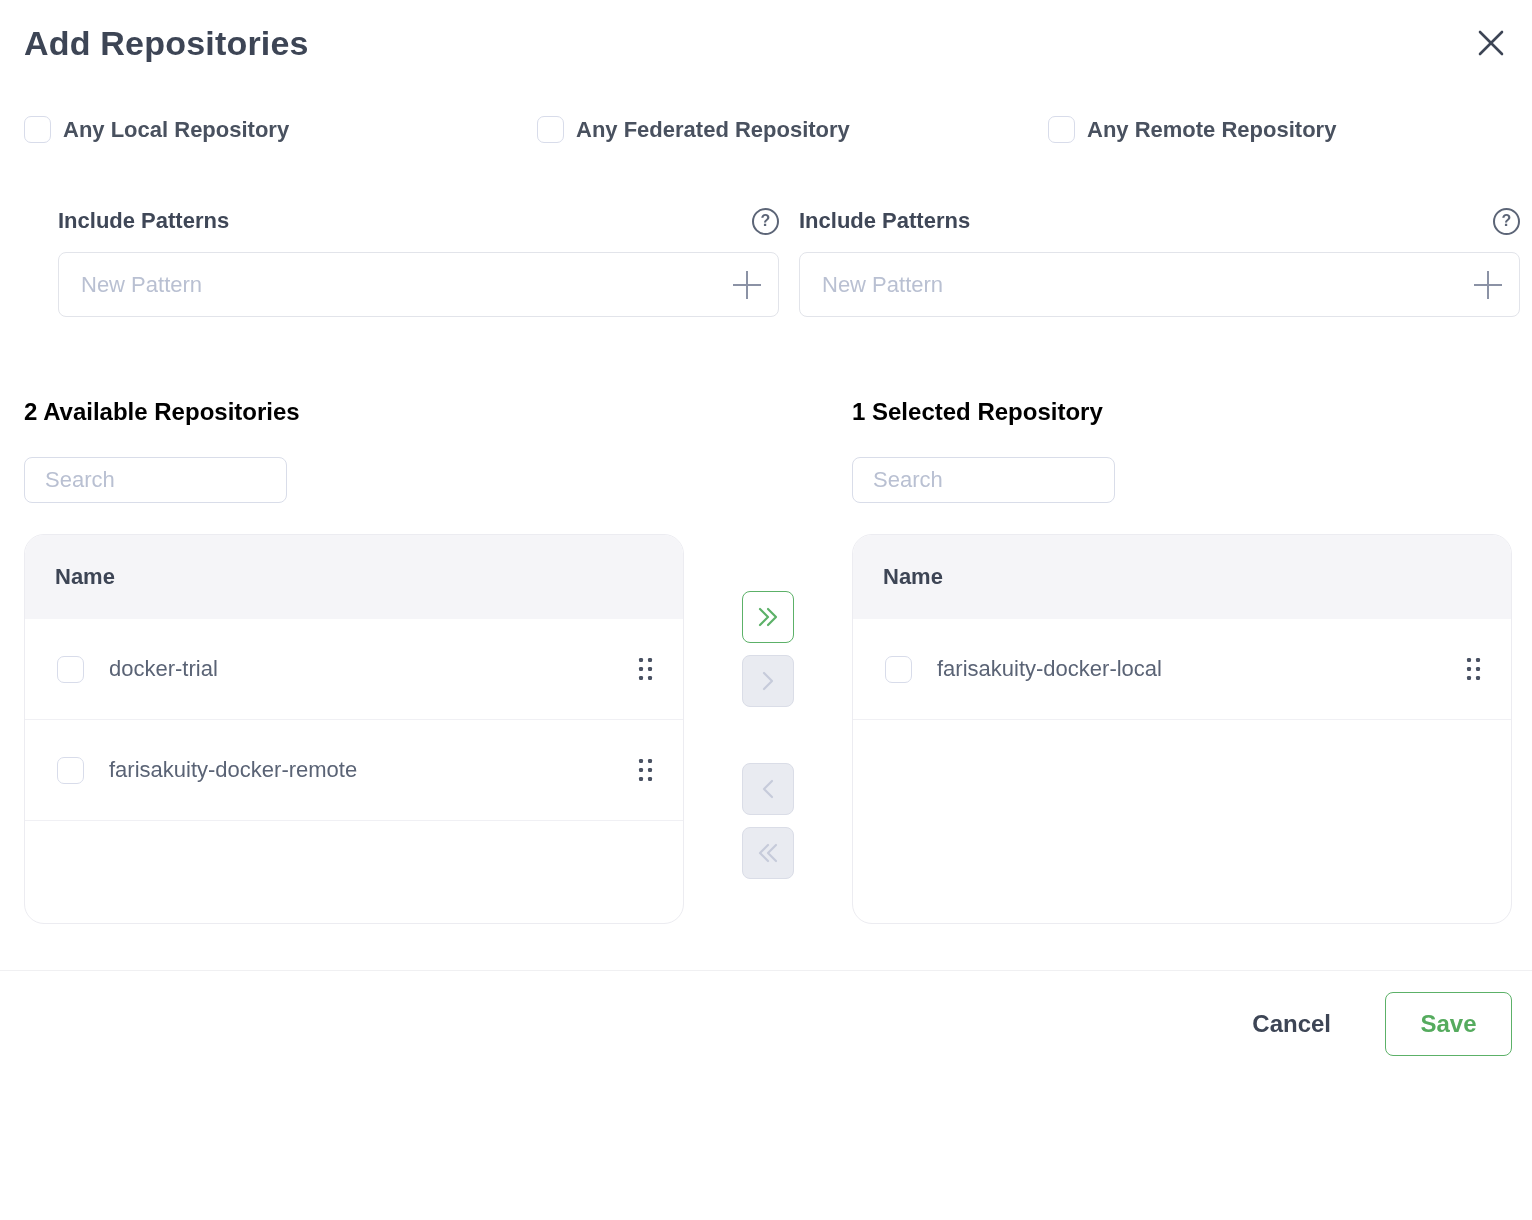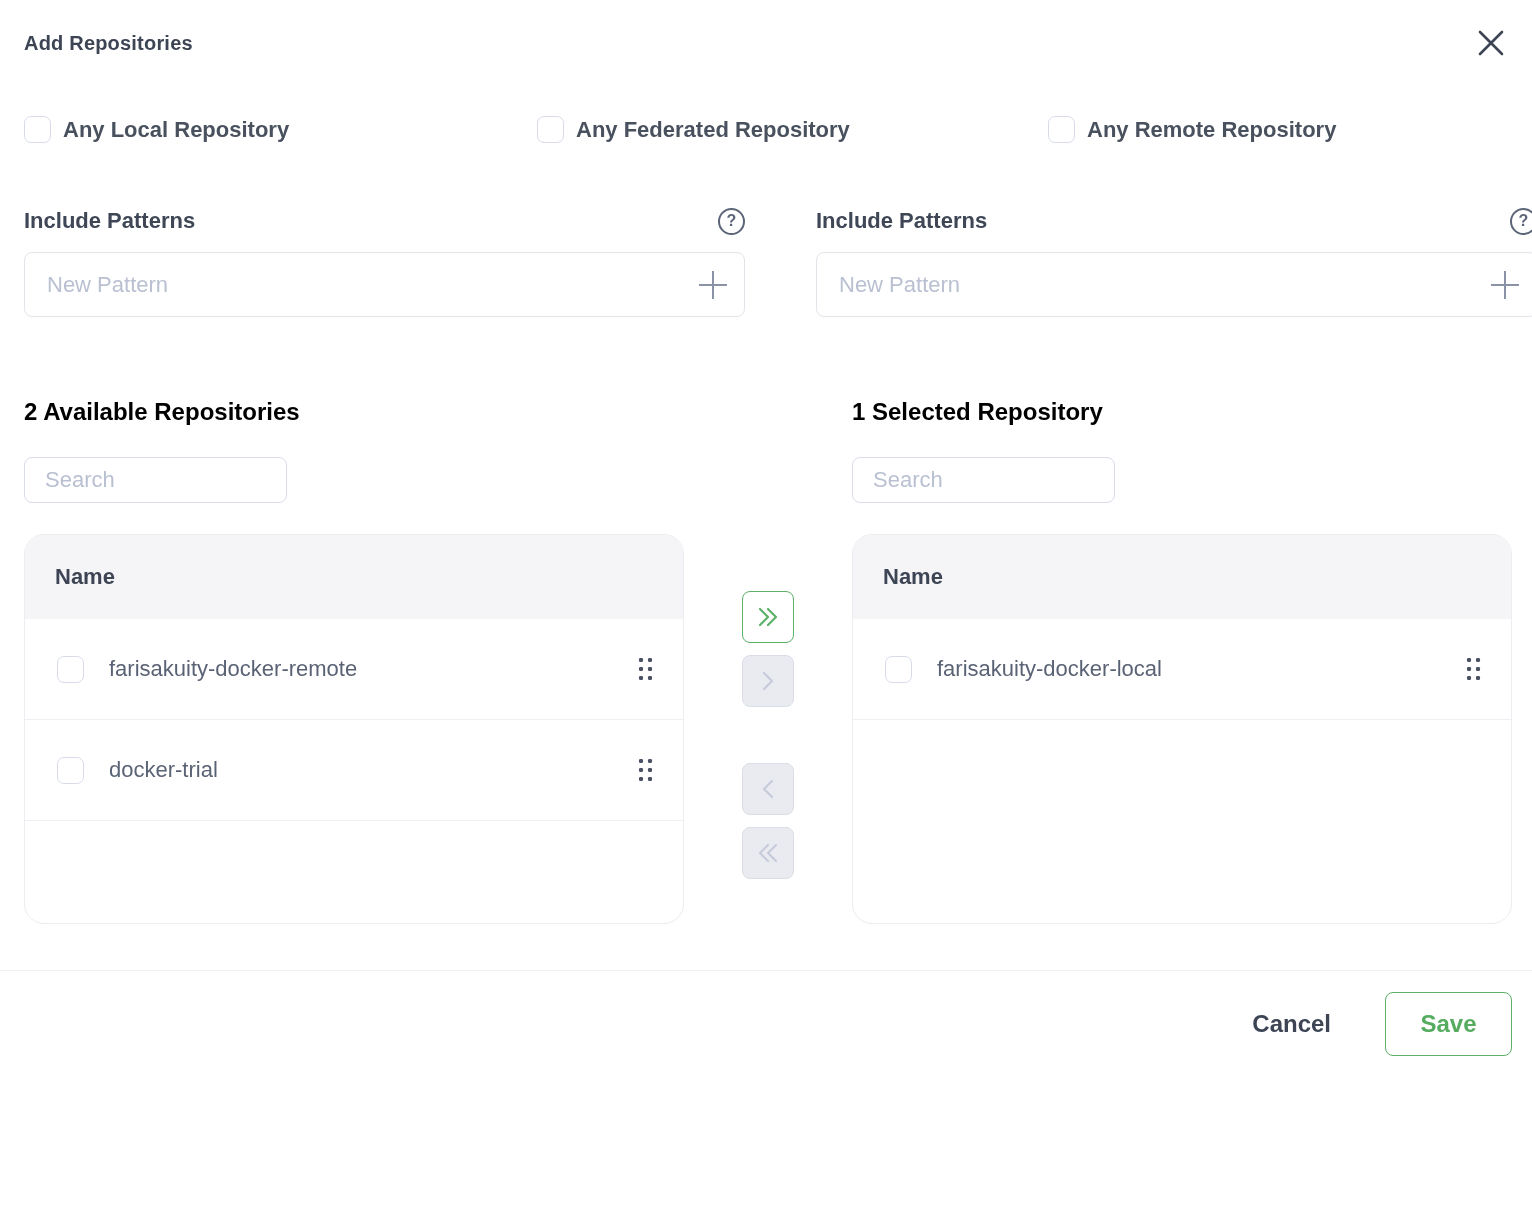--- a/index.html
+++ b/index.html
@@ -4,34 +4,34 @@
 <style>
   * { margin:0; padding:0; box-sizing:border-box; }
   html,body { width:1532px; height:1220px; background:#ffffff;
     font-family:"Liberation Sans","DejaVu Sans",sans-serif; color:#3f4757; }
 
   .modal { width:1532px; height:1220px; background:#fff; overflow:hidden; }
 
   
   .header { display:flex; justify-content:space-between; align-items:flex-start;
     padding:26px 25px 0 24px; }
-  .title { font-size:20px; font-weight:700; color:#3d4555; line-height:34px; letter-spacing:.2px; }
+  .title { font-size:34px; font-weight:700; color:#3d4555; line-height:34px; letter-spacing:.2px; }
   .close-btn { cursor:pointer; margin-top:1px; }
 
   
   .type-row { display:grid; grid-template-columns:513px 511px auto;
     padding-left:24px; margin-top:53px; }
   .type-item { display:flex; align-items:center; gap:12px; cursor:pointer; }
   .checkbox { width:27px; height:27px; flex:0 0 27px; border:1px solid #d8dcea;
     border-radius:7px; background:#fff; }
   .type-label { font-size:22px; font-weight:600; color:#49515f; }
 
   
-  .patterns-row { display:grid; grid-template-columns:721px 721px; column-gap:71px;
-    padding:0 20px 0 24px; margin-top:64px; }
+  .patterns-row { display:grid; grid-template-columns:721px 721px; column-gap:20px;
+    padding:0 20px 0 24px; margin-top:64px;margin-left:34px; }
   .pattern-head { display:flex; justify-content:space-between; align-items:center; height:28px; }
   .pattern-label { font-size:22px; font-weight:600; color:#3f4757; }
   .help-icon { width:27px; height:27px; border:2px solid #5c6577; border-radius:50%;
     color:#5c6577; font-size:16px; font-weight:700; display:flex; align-items:center;
     justify-content:center; cursor:pointer; }
   .pattern-input-wrap { margin-top:17px; height:65px; border:1px solid #e2e4ea;
     border-radius:8px; display:flex; align-items:center; background:#fff; }
   .pattern-input { flex:1; height:100%; border:none; outline:none; background:transparent;
     font-family:inherit; font-size:22px; color:#3f4757; padding-left:22px; }
   .pattern-input::placeholder { color:#b9c0d2; }
@@ -142,33 +142,33 @@
 
   <div class="lists-row">
 
     <div class="list-col">
       <div class="list-heading">2 Available Repositories</div>
       <input class="search-input" value="" placeholder="Search" style="">
       <div class="repo-table">
         <div class="table-header">Name</div>
         <div class="table-row">
           <span class="checkbox"></span>
-          <span class="row-name">farisakuity-docker-remote</span>
+          <span class="row-name">docker-trial</span>
           <span class="drag-handle">
             <span class="dot"></span>
               <span class="dot"></span>
               <span class="dot"></span>
             <span class="dot"></span>
               <span class="dot"></span>
               <span class="dot"></span>
           </span>
         </div>
         <div class="table-row">
           <span class="checkbox"></span>
-          <span class="row-name">docker-trial</span>
+          <span class="row-name">farisakuity-docker-remote</span>
           <span class="drag-handle">
             <span class="dot"></span>
               <span class="dot"></span>
               <span class="dot"></span>
             <span class="dot"></span>
               <span class="dot"></span>
               <span class="dot"></span>
           </span>
         </div>
       </div>

